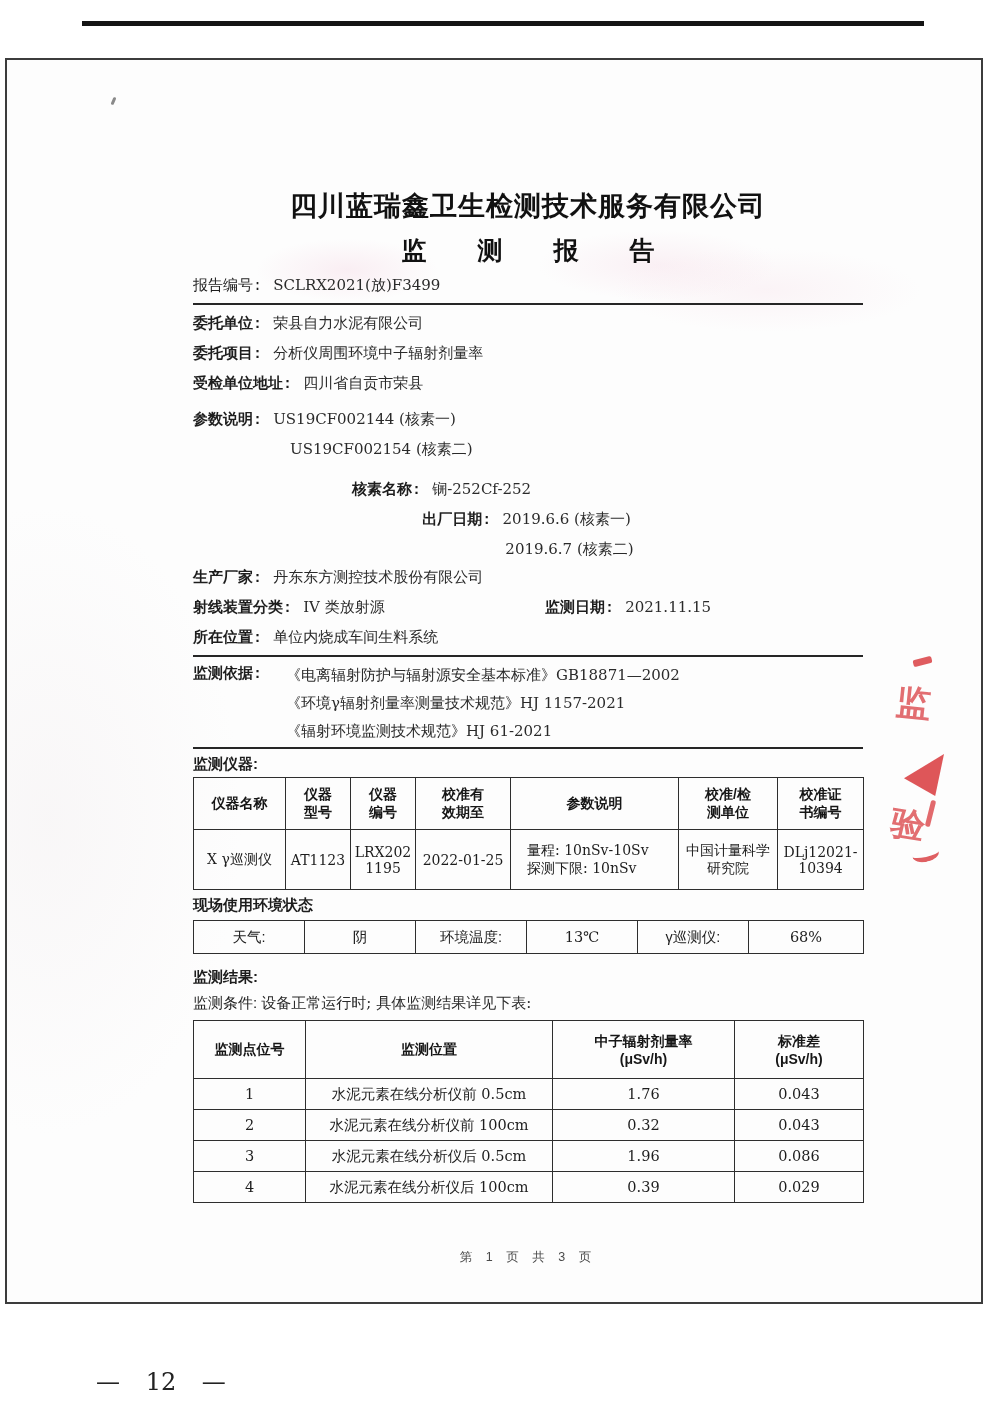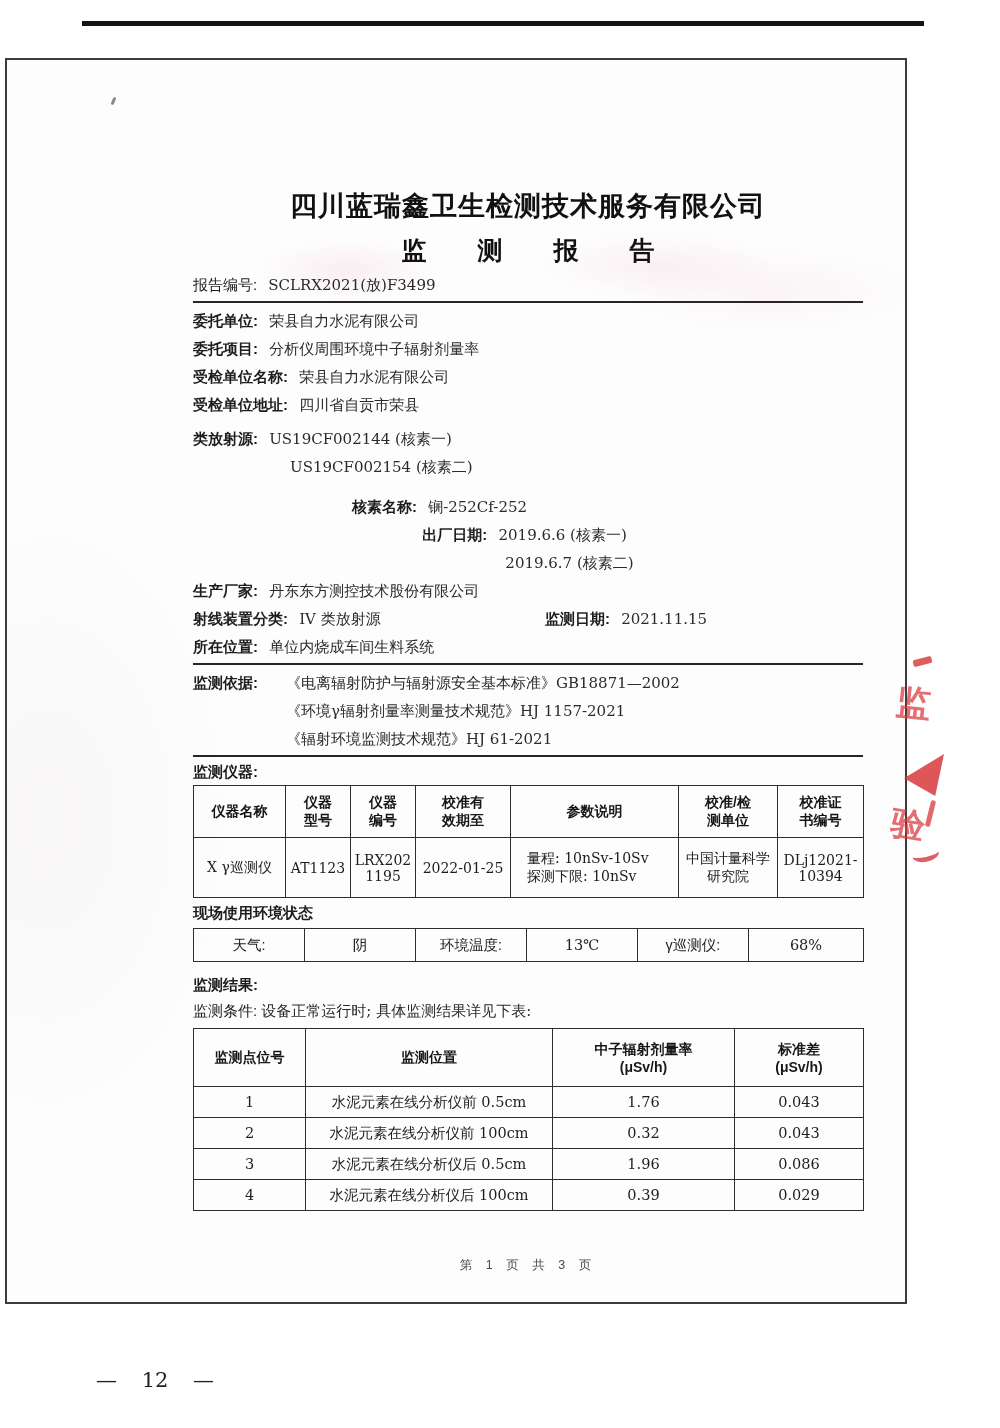--- a/index.html
+++ b/index.html
@@ -2,21 +2,21 @@
 <html><head>
 <meta charset="utf-8">
 <style>
   * { margin:0; padding:0; box-sizing:border-box; }
   html,body { width:1000px; height:1428px; background:#ffffff;
     font-family:"Liberation Sans","DejaVu Sans",sans-serif; color:#1d1d1d; }
   .stage { position:relative; width:1000px; height:1428px; overflow:hidden; }
 
   .top-rule { position:absolute; left:82px; top:21px; width:842px; height:5px; background:#141414; }
 
-  .sheet { position:absolute; left:5px; top:58px; width:902px; height:1246px;
+  .sheet { position:absolute; left:5px; top:58px; width:978px; height:1246px;
     border:2px solid #3c3c3c; background-color:#fdfdfd;
     background-image:
       radial-gradient(ellipse 130px 45px at 340px 210px, rgba(243,210,224,.35), transparent 70%),
       radial-gradient(ellipse 170px 50px at 650px 205px, rgba(243,210,224,.30), transparent 70%),
       radial-gradient(ellipse 220px 60px at 760px 230px, rgba(244,214,226,.25), transparent 70%),
       radial-gradient(ellipse 260px 420px at 40px 760px, rgba(238,232,234,.30), transparent 75%);
     padding-left: 28px;
   }
 
   .content { position:absolute; left:186px; top:0; width:670px; }
@@ -24,21 +24,21 @@
   .company { margin-top:128px; text-align:center; font-weight:bold;
     font-size:27px; letter-spacing:1px; color:#111; }
   .doc-title { margin-top:10px; text-align:center; font-weight:bold;
     font-size:25px; letter-spacing:22px; text-indent:22px; color:#111; }
 
   .report-row { margin-top:8px; line-height:20px; font-size:15px; }
   .rule { border-top:2px solid #262626; height:0; }
   .rule-1 { margin-top:6px; }
   .rule-mid { margin-top:2px; }
 
-  .b { font-weight:bold; margin-right:7px; white-space:nowrap; }
+  .b { font-weight:bold; margin-right:7px; white-space:nowrap;font-family:Liberation Mono, monospace; }
   .v { font-family:"DejaVu Serif","Liberation Serif",serif; color:#2a2a2a; }
 
   .frow { line-height:28px; font-size:15px; }
   .fields-1 { margin-top:4px; }
   .tworow { display:flex; font-size:15px; line-height:28px; }
   .col-l { width:352px; }
   .col-r { flex:1; }
   .rowE { margin-top:6px; }
   .rowF { margin-top:12px; align-items:center;flex-direction:column; }
   .ind-code { padding-left:97px; }
@@ -65,21 +65,21 @@
   .env-table td { height:33px; font-size:14.5px; }
   .env-table td.lab { font-size:14.5px; }
   .env-table td.val { font-family:"DejaVu Serif","Liberation Serif",serif; }
   .res-table { margin-top:6px; }
   .res-table .hrow td { height:58px; }
   .res-table .drow td { height:31px; font-family:"DejaVu Serif","Liberation Serif",serif; font-size:14.5px; }
 
   .page-footer { margin-top:46px; text-align:center; font-size:12.5px;
     letter-spacing:5px; color:#4a4a4a; }
 
-  .outer-pagenum { position:absolute; left:96px; top:1368px; font-size:21px;
+  .outer-pagenum { position:absolute; left:96px; top:1368px; font-size:24px;
     color:#222; word-spacing:18px; font-family:"DejaVu Serif","Liberation Serif",serif; }
 
   .stamp-frag { position:absolute; color:#d8383c; pointer-events:none; }
   .s-dash { left:906px; top:598px; width:19px; height:7px; background:#d8383c;
     border-radius:2px; transform:rotate(-14deg); opacity:.82; }
   .s-char1 { left:889px; top:620px; font-size:35px; font-weight:bold;
     transform:rotate(6deg); opacity:.72; }
   .s-tri { left:897px; top:694px; width:40px; height:42px; background:#d8383c;
     clip-path:polygon(0 58%, 100% 0, 78% 100%); opacity:.85; }
   .s-char2 { left:884px; top:742px; font-size:34px; font-weight:bold;
@@ -117,33 +117,29 @@
       <div class="fields-1">
         <div class="frow">
           <span class="b">委托单位:</span>
           <span class="v">荣县自力水泥有限公司</span>
         </div>
         <div class="frow">
           <span class="b">委托项目:</span>
           <span class="v">分析仪周围环境中子辐射剂量率</span>
         </div>
         <div class="frow">
-          <span class="b">受检单位名称:</span>
-          <span class="v">荣县自力水泥有限公司</span>
-        </div>
-        <div class="frow">
           <span class="b">受检单位地址:</span>
           <span class="v">四川省自贡市荣县</span>
         </div>
       </div>
 
       <div class="tworow rowE">
         <div class="col-r">
           <div>
-            <span class="b">类放射源:</span>
+            <span class="b">参数说明:</span>
             <span class="v">US19CF002144 (核素一)</span>
           </div>
           <div class="ind-code">
             <span class="v">US19CF002154 (核素二)</span>
           </div>
         </div>
       </div>
 
       <div class="tworow rowF">
         <div class="col-l">

